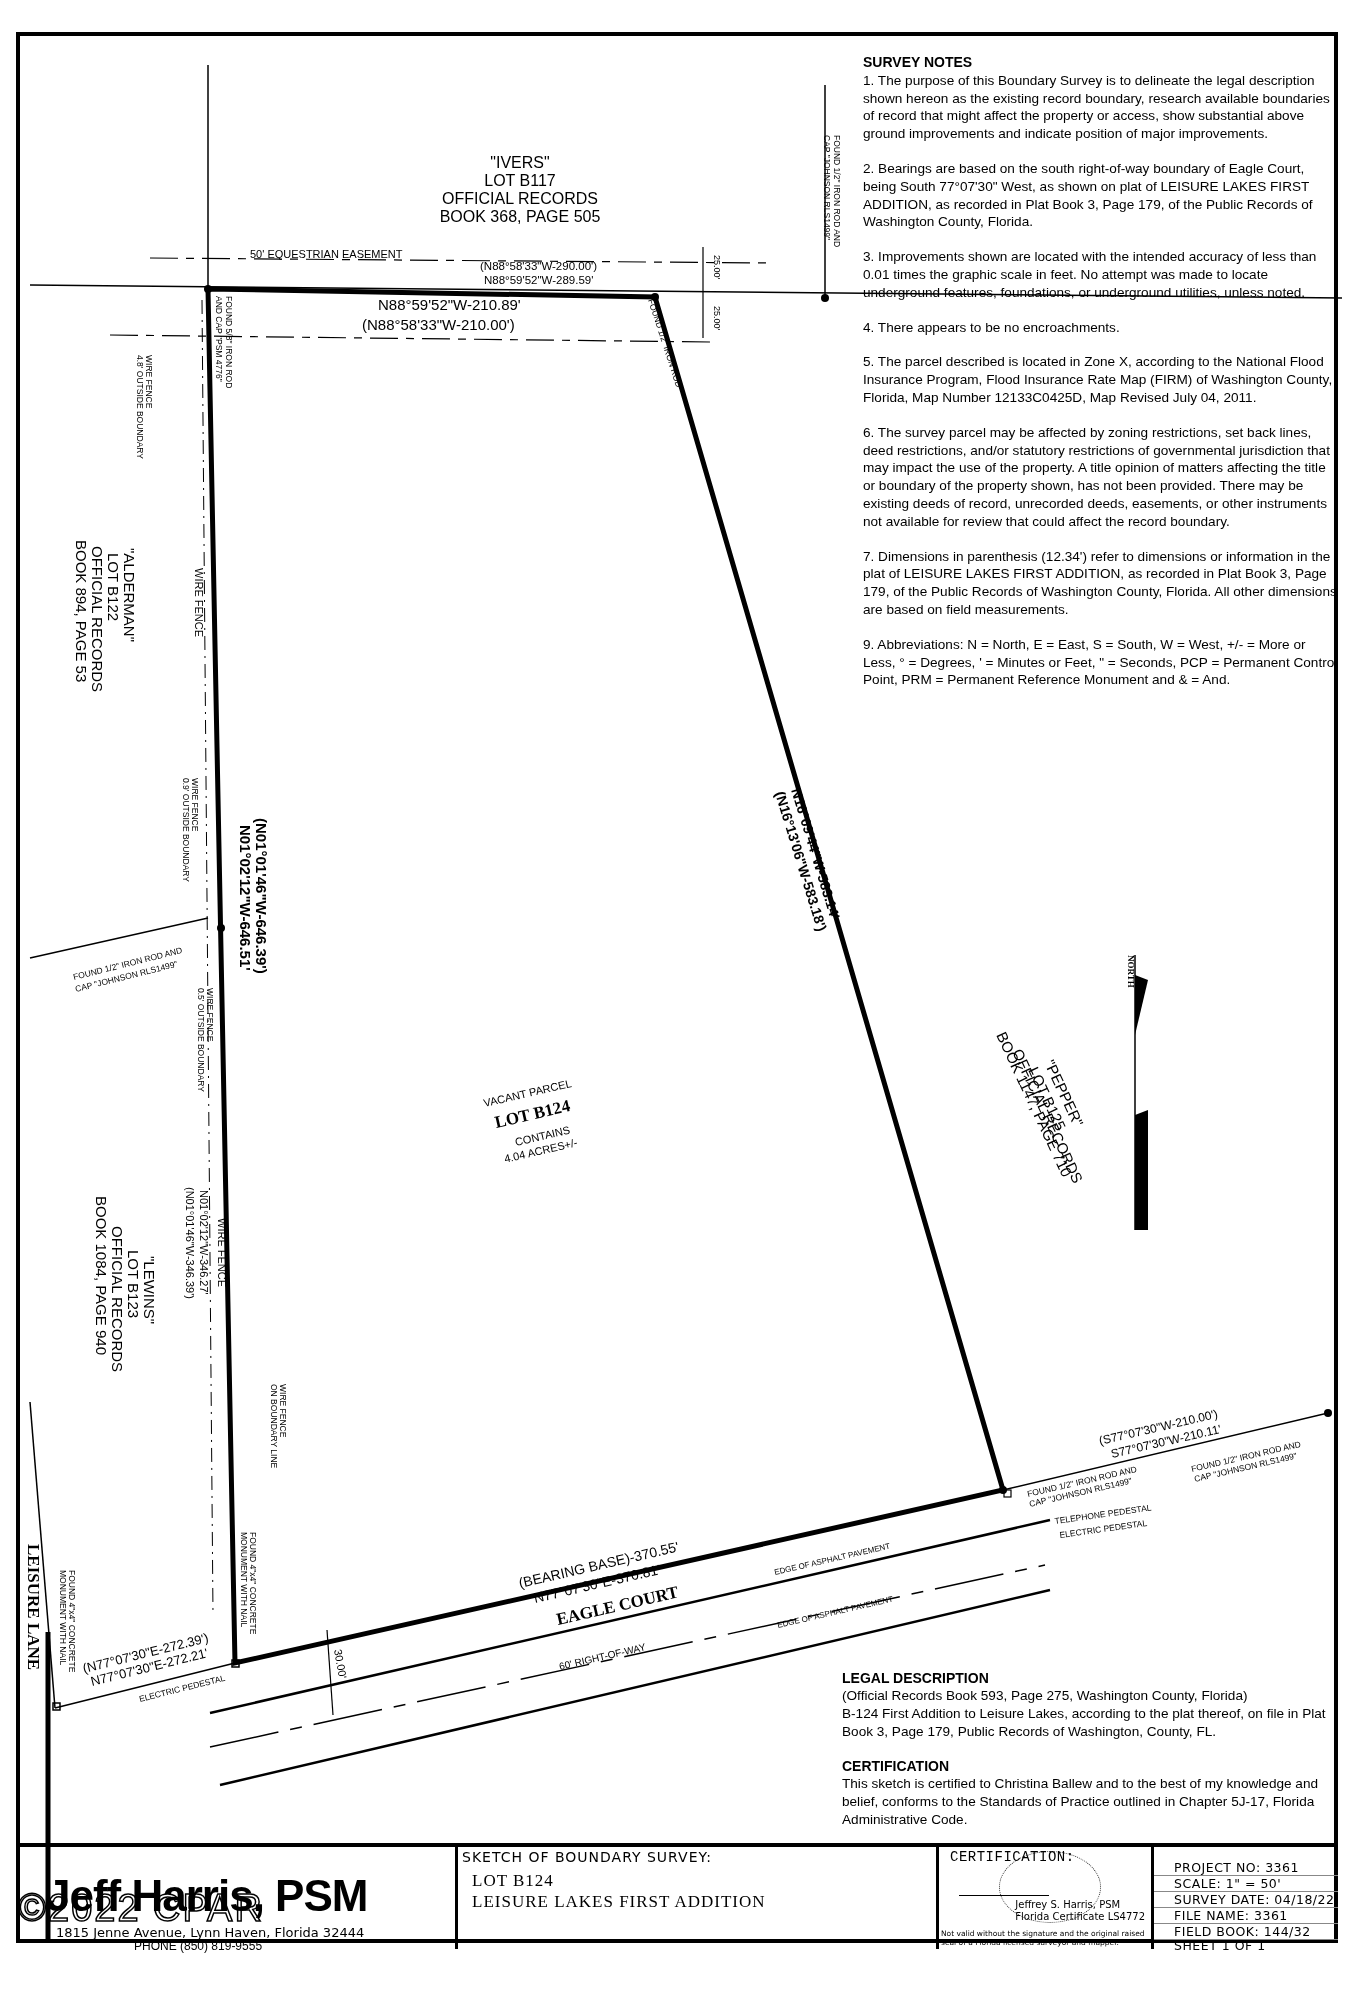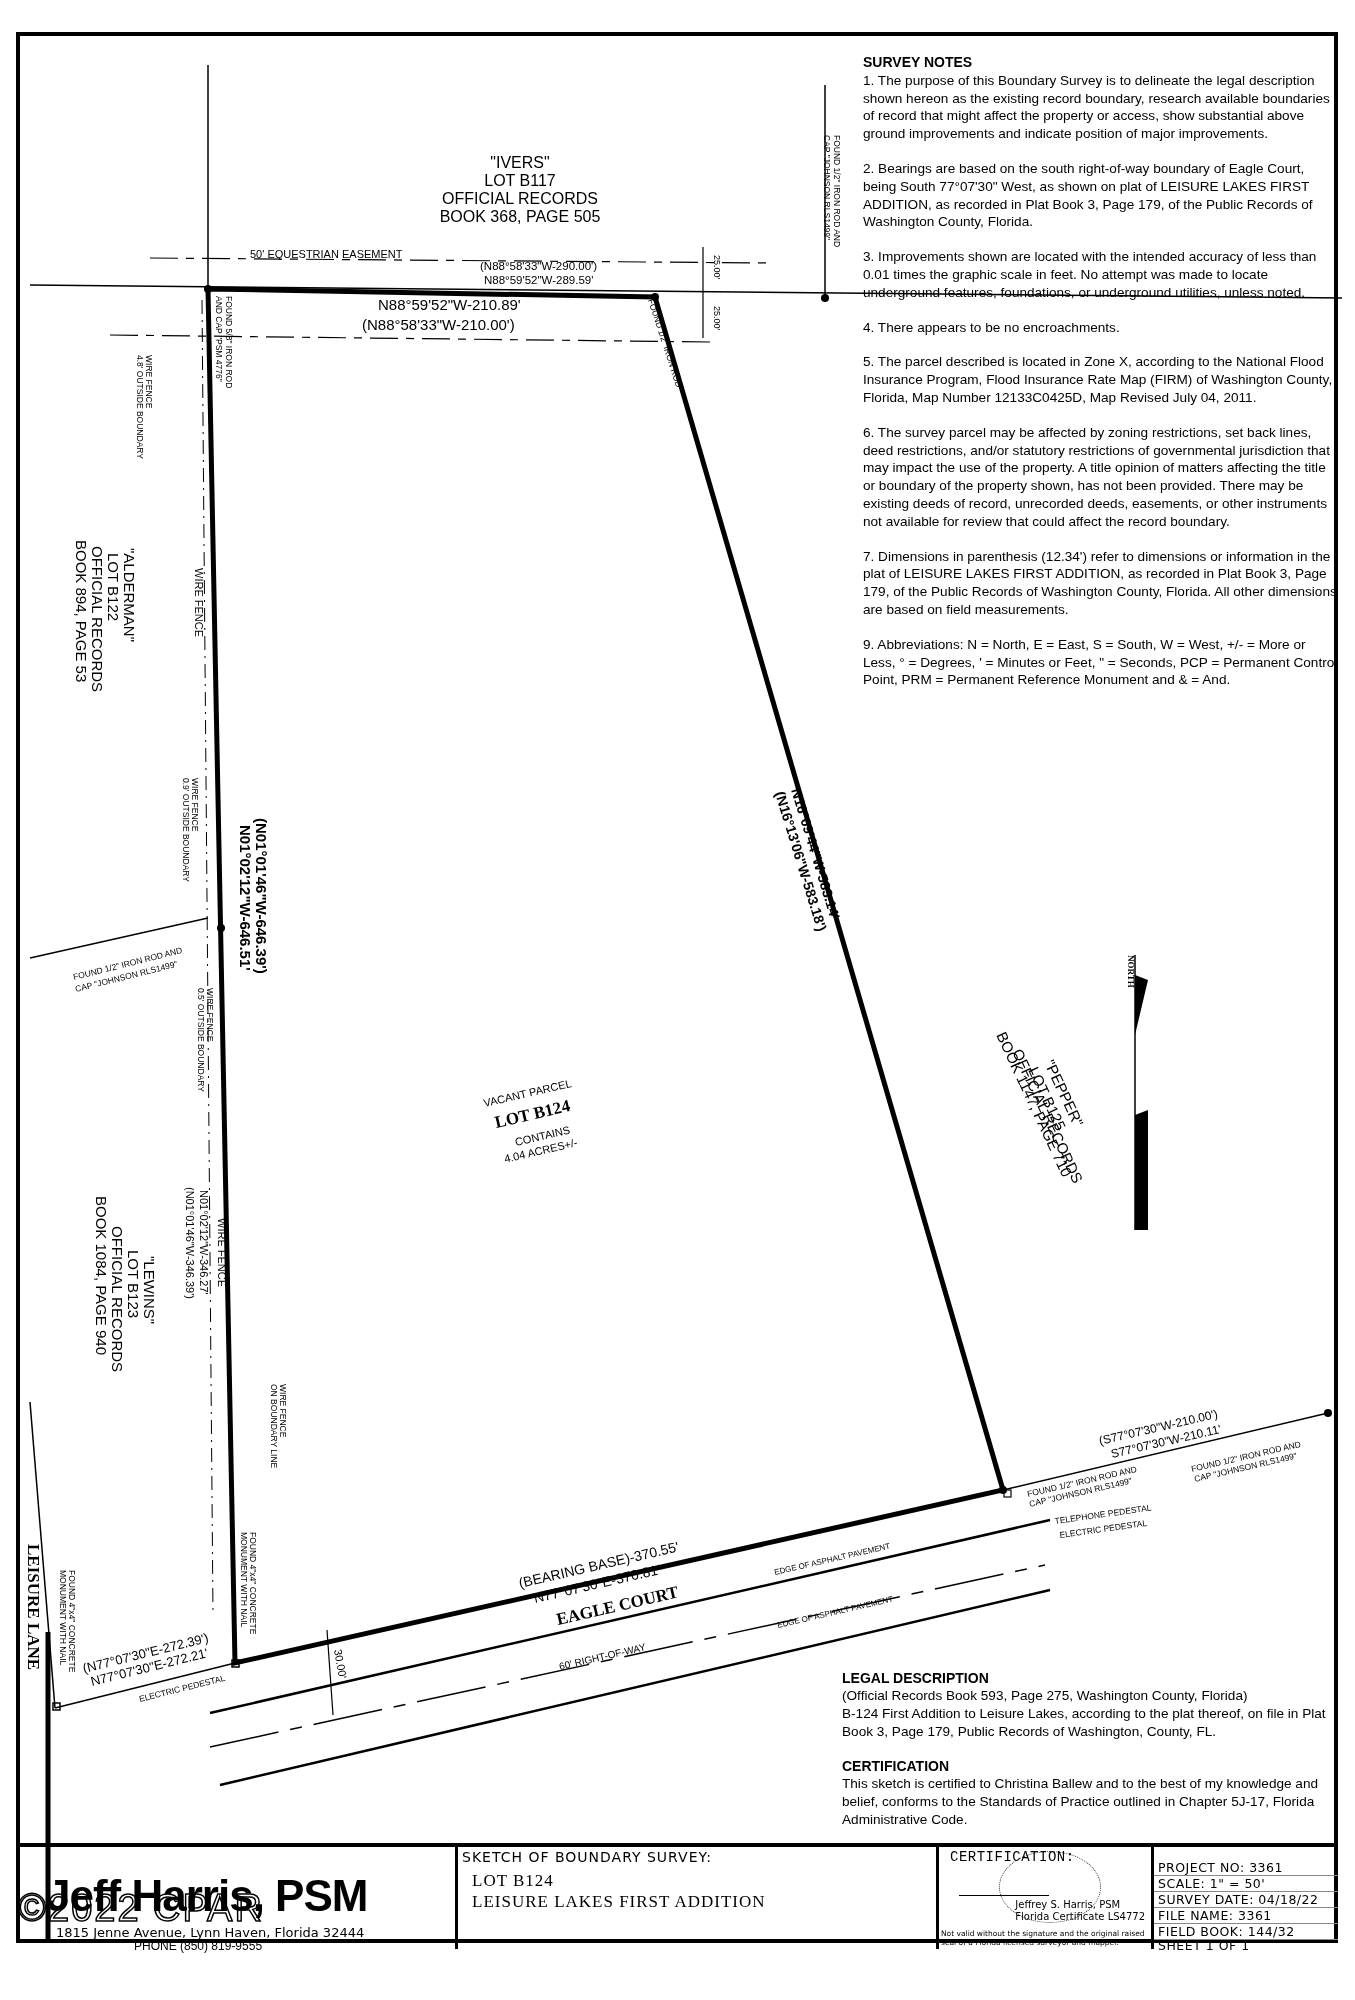--- a/index.html
+++ b/index.html
@@ -25,21 +25,21 @@
     .tb-sketch .lbl { position: absolute; left: 4px; top: 2px; font-size: 14px; font-family: "DejaVu Sans", sans-serif; letter-spacing: 1px; }
     .tb-sketch .l1 { position: absolute; left: 14px; top: 24px; font-size: 17px; font-family: "Liberation Serif", serif; letter-spacing: 1px; }
     .tb-sketch .l2 { position: absolute; left: 14px; top: 45px; font-size: 17px; font-family: "Liberation Serif", serif; letter-spacing: 1px; }
     .tb-cert { width: 212px; border-right: 3px solid #000; position: relative; overflow: hidden; }
     .tb-cert .lbl { position: absolute; left: 11px; top: 2px; font-size: 14px; font-family: Liberation Mono, monospace; letter-spacing: 0.5px; }
     .tb-cert .signer { position: absolute; right: 6px; top: 52px; font-size: 10px; text-align: left; font-family: "DejaVu Sans", sans-serif; line-height: 12px; }
     .tb-cert .note { position: absolute; left: 2px; bottom: 2px; font-size: 7.5px; line-height: 9px; font-family: "DejaVu Sans", sans-serif; }
     .tb-cert .seal { position: absolute; left: 60px; top: 4px; width: 100px; height: 70px; border: 1.5px dotted #333; border-radius: 50%; }
     .tb-cert .sigline { position: absolute; left: 20px; top: 48px; width: 90px; border-top: 1px solid #000; }
     .tb-info { flex: 1; position: relative; }
-    .tb-info .row { position: absolute; left: 0; right: 0; height: 14px; border-bottom: 1.5px solid #888; font-size: 12.5px; font-family: "DejaVu Sans", sans-serif; padding-left: 4px; line-height: 14px; letter-spacing: 0.5px; }
+    .tb-info .row { position: absolute; left: 0; right: 0; height: 14px; border-bottom: 1.5px solid #888; font-size: 12.5px; font-family: "DejaVu Sans", sans-serif; padding-left: 20px; line-height: 14px; letter-spacing: 0.5px; }
   </style>
 </head>
 <body>
 
 <div class="sheet"></div>
 
 <svg class="plan" viewBox="0 0 1355 2000">
 
   <g stroke="#000" fill="none">
     <line x1="208" y1="65" x2="208" y2="290" stroke-width="1.5"></line>

